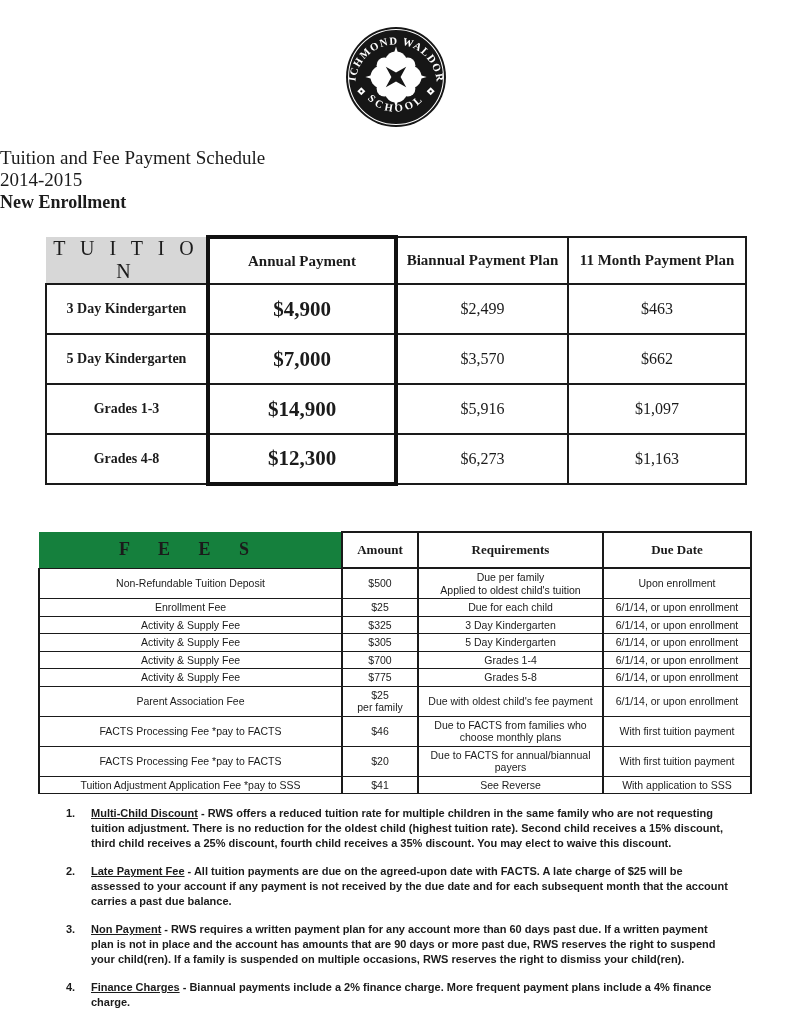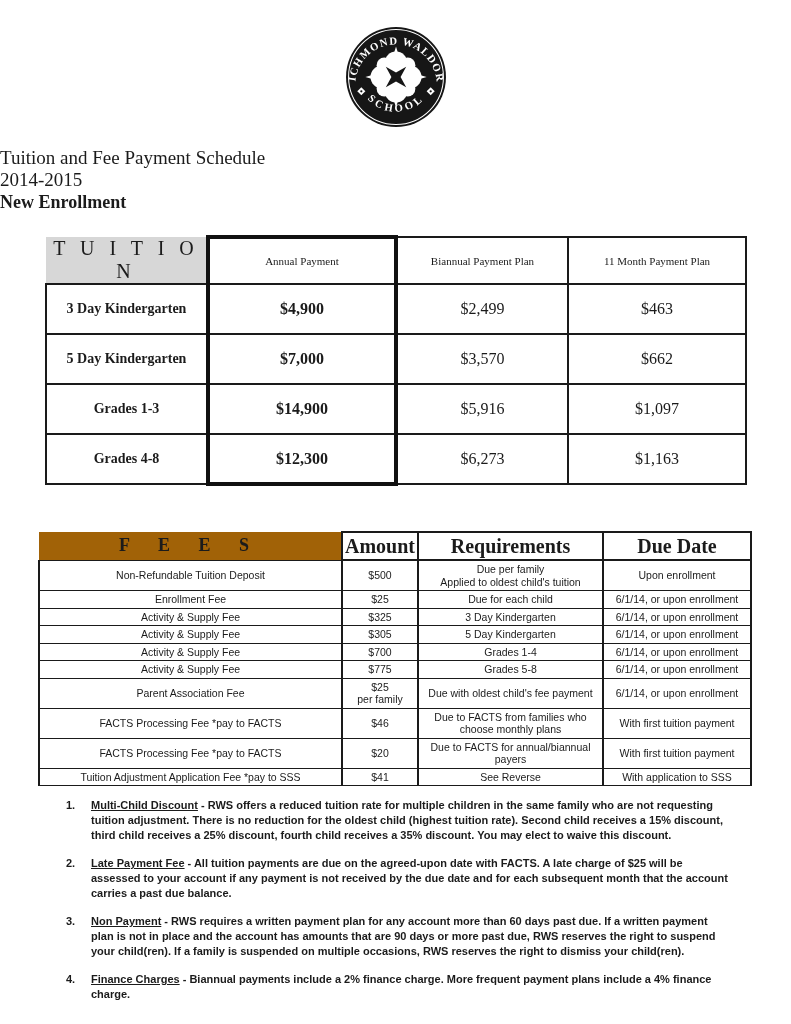--- a/index.html
+++ b/index.html
@@ -19,40 +19,40 @@
 
   
   .tuition-wrap { margin:21px 0 0 45px; }
   table { border-collapse:collapse; table-layout:fixed; }
   .tuition { width:700px; }
   .tuition td, .tuition th { border:2px solid #1a1a1a; text-align:center; vertical-align:middle; }
   .tuition .corner {
     background:#d7d7d7; border:none;
     font-weight:400; font-size:20px; letter-spacing:5px; height:44px;
   }
-  .tuition th { font-size:11px; font-weight:400; height:44px; }
+  .tuition th { font-size:15px; font-weight:700; height:44px; }
   .tuition td { height:50px; }
   .tuition .row-label { font-weight:700; font-size:14px; }
   .tuition .ann { border-left:4px solid #111; border-right:4px solid #111; }
   .tuition th.ann { border-top:4px solid #111; }
   .tuition tr:last-child td.ann { border-bottom:4px solid #111; }
-  .tuition td.ann { font-weight:700; font-size:16px; }
+  .tuition td.ann { font-weight:700; font-size:21px; }
   .tuition td.pay { font-size:16px; }
 
   
   .fees-wrap { margin:45px 0 0 38px; }
   .fees { width:712px; }
   .fees td, .fees th { border:2px solid #1a1a1a; text-align:center; vertical-align:middle; }
   .fees td { border-top-width:1px; border-bottom-width:1px; padding:2px 3px; }
   .fees .hdr-label {
-    background:#a16207; border:none; height:28px;
+    background:#15803d; border:none; height:36px;
     font-weight:700; font-size:18px; letter-spacing:12px;
     font-family:"Liberation Serif", serif;
   }
-  .fees th { font-size:20px; font-weight:700; height:24px; }
+  .fees th { font-size:13px; font-weight:700; height:24px; }
   .fees td {
     font-family:"Liberation Sans", sans-serif;
     font-weight:400; font-size:10.5px; line-height:12.5px;
     white-space:pre-line;
   }
 
   
   .notes { margin:12px 62px 0 66px; font-family:"Liberation Sans", sans-serif; }
   .note { display:flex; margin-bottom:13px; }
   .note-num { width:25px; flex:0 0 25px; font-size:11px; line-height:15px; font-weight:700; }

